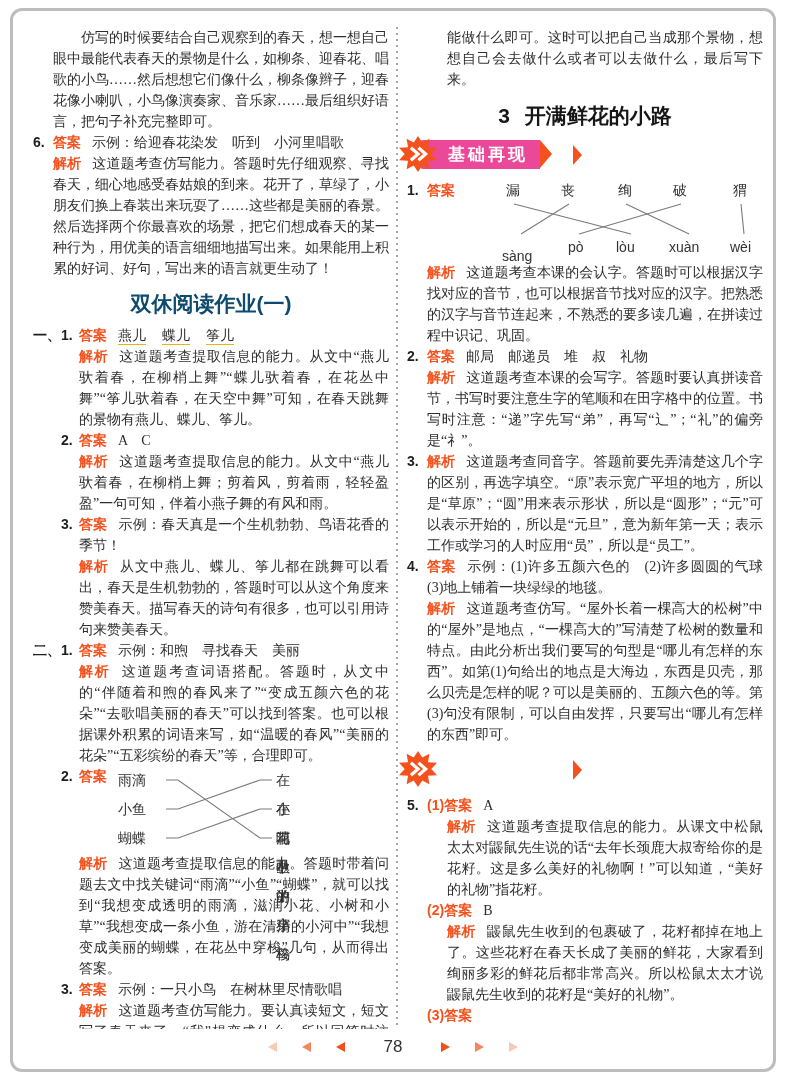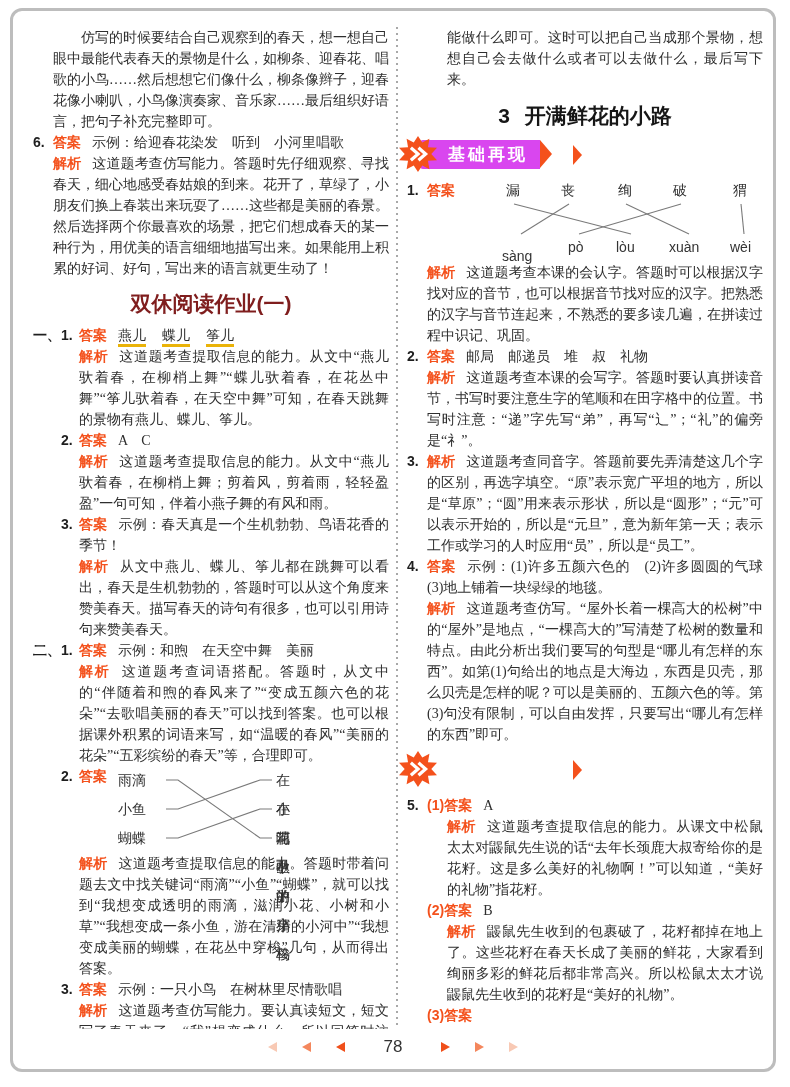--- a/index.html
+++ b/index.html
@@ -14,25 +14,25 @@
   .carry-r{padding-left:40px;}
   .item{display:flex;margin-top:0;}
   .m1{flex:0 0 20px;font-family:"Liberation Sans",sans-serif;font-weight:bold;color:#1e1e1e;}
   .mm{flex:0 0 28px;font-family:"Liberation Sans",sans-serif;font-weight:bold;color:#1e1e1e;}
   .m2{flex:0 0 18px;font-family:"Liberation Sans",sans-serif;font-weight:bold;color:#1e1e1e;}
   .bd{flex:1;min-width:0;}
   .lb{color:#f4511c;font-weight:bold;font-family:"Liberation Sans",sans-serif;margin-right:11px;white-space:nowrap;}
   .para{text-align:justify;}
   .ansrow{display:flex;}
   .ansrow .lb{flex:none;}
-  .u{border-bottom:3px solid #eab308;margin-right:16px;padding-bottom:1px;}
-  .h-weekend{text-align:center;font-family:"Liberation Sans",sans-serif;font-weight:bold;font-size:21px;color:#7f1d1d;margin:11px 0 7px;line-height:28px;}
+  .u{border-bottom:1px solid #eab308;margin-right:16px;padding-bottom:1px;}
+  .h-weekend{text-align:center;font-family:"Liberation Sans",sans-serif;font-weight:bold;font-size:21px;color:#0c4a6e;margin:11px 0 7px;line-height:28px;}
   .h-lesson{display:flex;justify-content:center;gap:15px;font-family:"Liberation Sans",sans-serif;font-weight:bold;font-size:21px;color:#161616;margin:12px 0 6px;line-height:28px;}
   .banner{position:relative;height:33px;margin:8px 0 9px -2px;}
-  .banner-shape{position:absolute;left:15px;top:2px;height:29px;background:#d946ef;border-radius:3px 0 0 3px;display:flex;align-items:center;padding:0 12px 0 28px;color:#fff;font-family:"Liberation Sans",sans-serif;font-weight:bold;font-size:17px;letter-spacing:3px;}
+  .banner-shape{position:absolute;left:15px;top:2px;height:29px;background:#ec4899;border-radius:3px 0 0 3px;display:flex;align-items:center;padding:0 12px 0 28px;color:#fff;font-family:"Liberation Sans",sans-serif;font-weight:bold;font-size:17px;letter-spacing:3px;}
   .banner-shape::after{content:"";position:absolute;right:-12px;top:0;width:0;height:0;border-top:14.5px solid transparent;border-bottom:14.5px solid transparent;border-left:12px solid #f4511c;}
   .banner-tip2{position:absolute;top:7px;width:0;height:0;border-top:10px solid transparent;border-bottom:10px solid transparent;border-left:9px solid #f4511c;}
   .banner-icon{position:absolute;left:-6px;top:-3px;z-index:2;width:38px;height:38px;}
   .part{margin:0;}
   .part-analysis{margin-left:20px;}
   .match3{position:relative;height:87px;}
   .mrow{position:relative;height:29px;line-height:29px;}
   .ml{display:inline-block;width:46px;}
   .mr{position:absolute;left:158px;top:0;}
   .m3lines{position:absolute;left:46px;top:0;}
@@ -94,21 +94,21 @@
         <div class="bd">
           <div class="para"><span class="lb">答案</span><span>示例：春天真是一个生机勃勃、鸟语花香的季节！</span></div>
           <div class="para"><span class="lb">解析</span><span>从文中燕儿、蝶儿、筝儿都在跳舞可以看出，春天是生机勃勃的，答题时可以从这个角度来赞美春天。描写春天的诗句有很多，也可以引用诗句来赞美春天。</span></div>
         </div>
       </div>
 
       <div class="item">
         <span class="mm">二、</span>
         <span class="m2">1.</span>
         <div class="bd">
-          <div class="para"><span class="lb">答案</span><span>示例：和煦　在天空中舞　美丽</span></div>
+          <div class="para"><span class="lb">答案</span><span>示例：和煦　寻找春天　美丽</span></div>
           <div class="para"><span class="lb">解析</span><span>这道题考查词语搭配。答题时，从文中的“伴随着和煦的春风来了”“变成五颜六色的花朵”“去歌唱美丽的春天”可以找到答案。也可以根据课外积累的词语来写，如“温暖的春风”“美丽的花朵”“五彩缤纷的春天”等，合理即可。</span></div>
         </div>
       </div>
 
       <div class="item">
         <span class="mm"></span>
         <span class="m2">2.</span>
         <div class="bd">
           <div class="ansrow">
             <span class="lb">答案</span>

